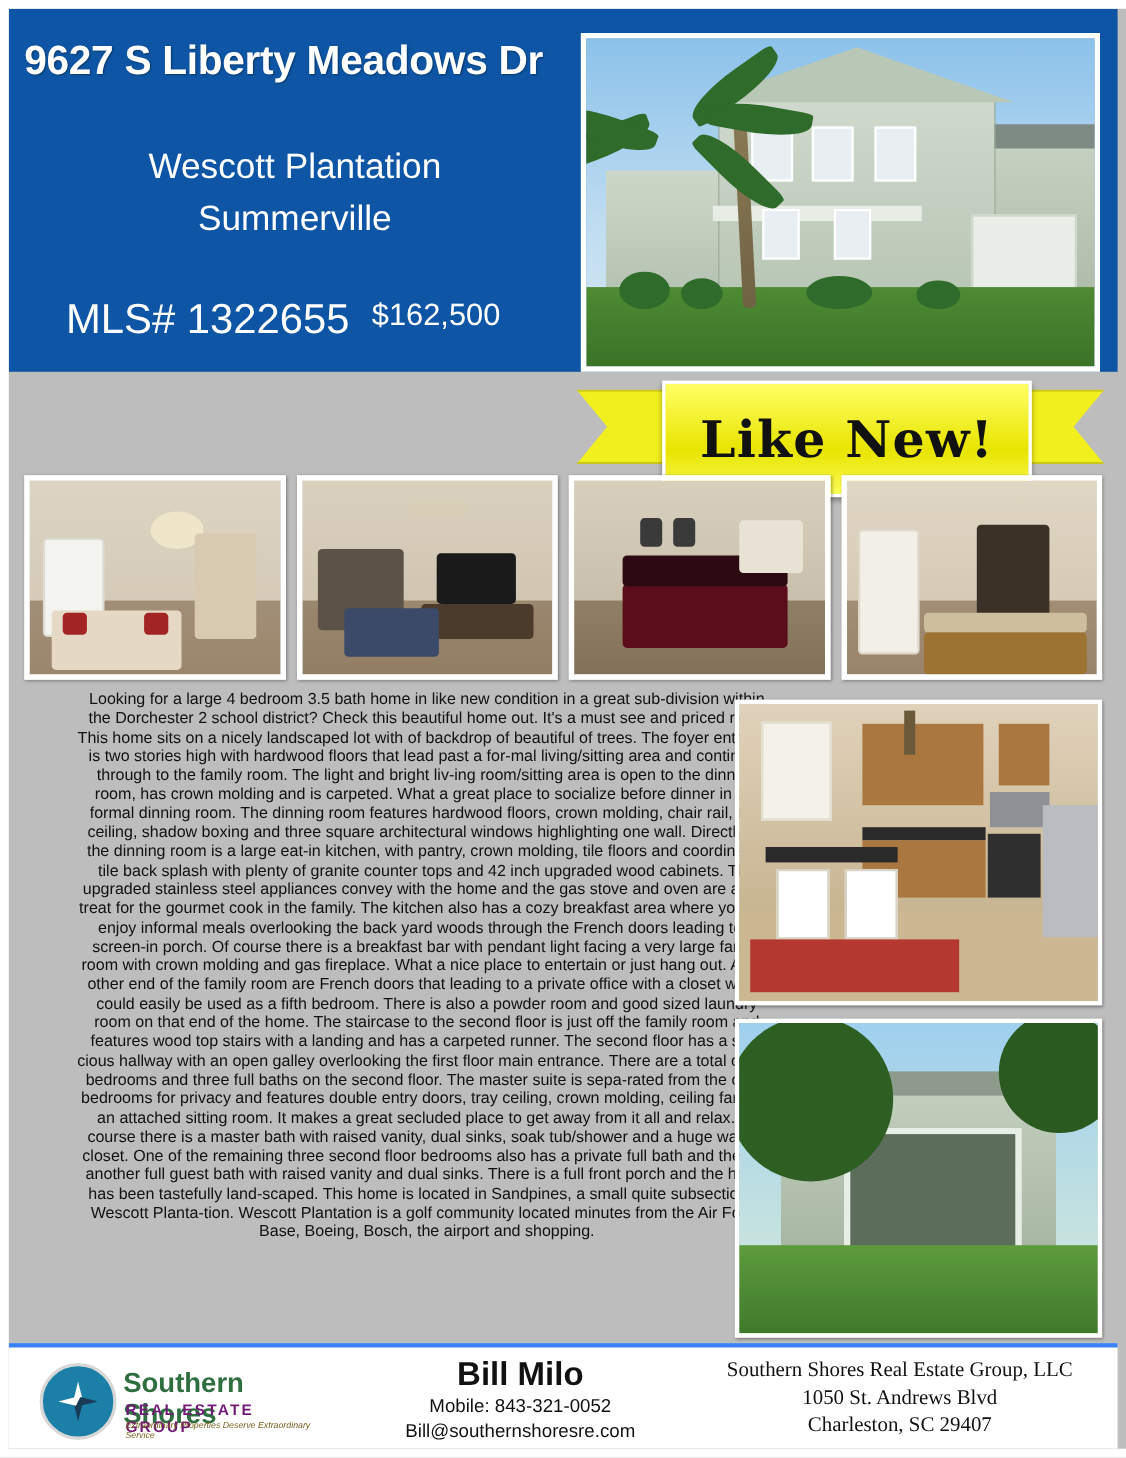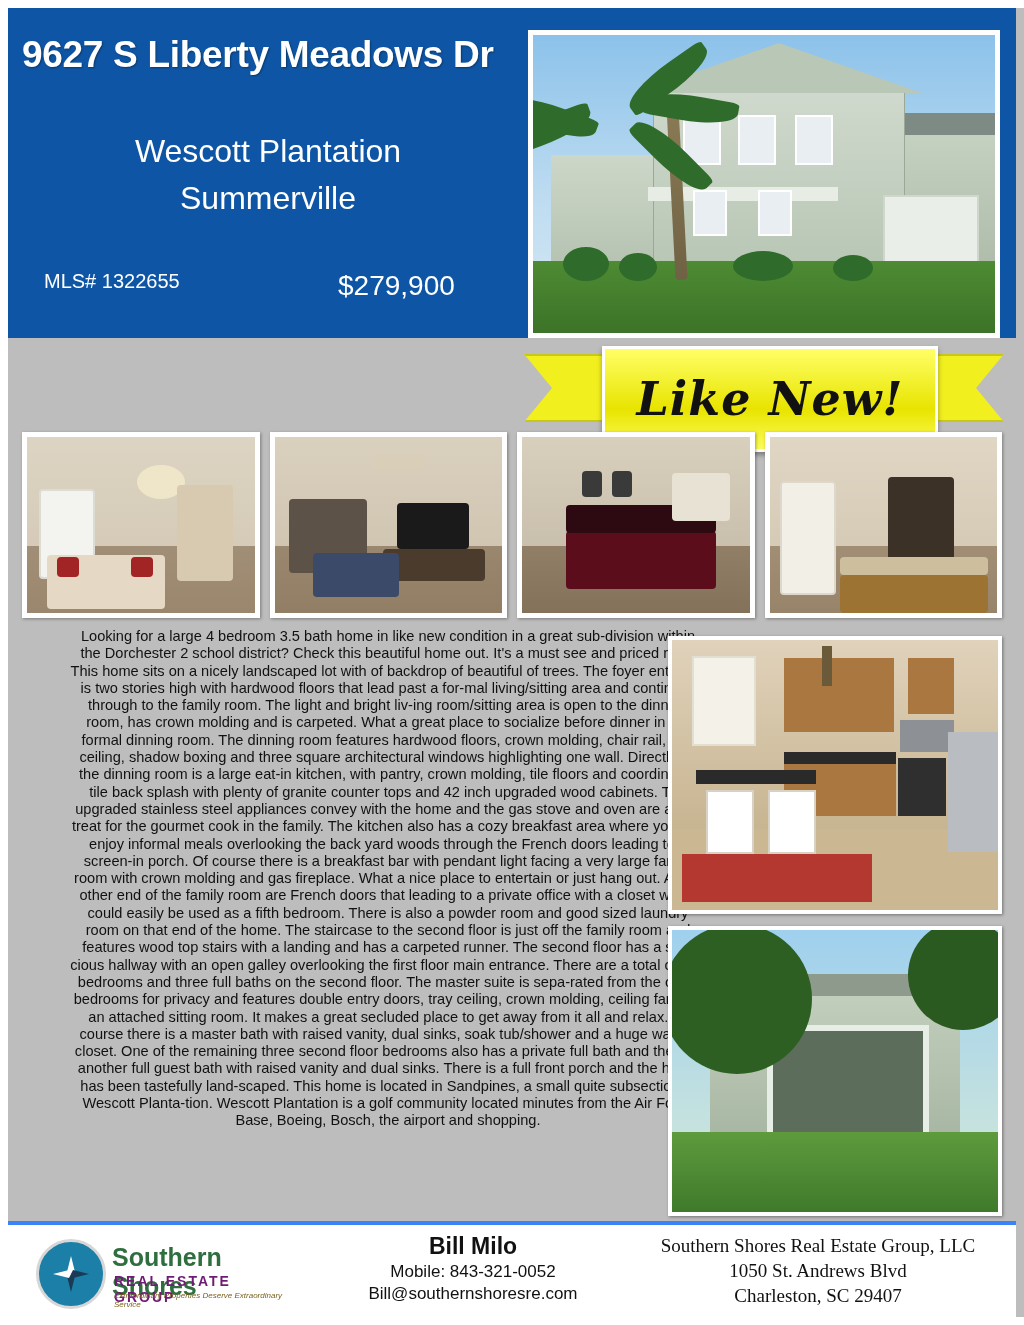--- a/index.html
+++ b/index.html
@@ -37,22 +37,22 @@
   }
   .hdr-sub1{
     position:absolute;left:0;top:125px;width:520px;text-align:center;
     font-size:32px;color:#ffffff;
   }
   .hdr-sub2{
     position:absolute;left:0;top:172px;width:520px;text-align:center;
     font-size:32px;color:#ffffff;
   }
   .hdr-mls{
-    position:absolute;left:36px;top:262px;
-    font-size:20px;color:#ffffff;
+    position:absolute;left:52px;top:262px;
+    font-size:38px;color:#ffffff;
   }
   .hdr-price{
     position:absolute;left:330px;top:262px;
     font-size:28px;color:#ffffff;
   }
   .hero{
     position:absolute;left:520px;top:22px;width:472px;height:308px;
     border:5px solid #ffffff;box-sizing:border-box;
     overflow:hidden;
     background:linear-gradient(#8fc4e8,#cfe6f5);
@@ -131,21 +131,21 @@
   .ribbon-tail.right{right:0;clip-path:polygon(0 0,100% 0,calc(100% - 28px) 50%,100% 100%,0 100%);}
   .ribbon-main{
     position:absolute;left:78px;top:0;width:330px;height:100px;
     background:linear-gradient(#ffff66,#e8e400 60%,#fbfb57);
     border:3px solid #ffffff;
     box-shadow:0 3px 5px rgba(0,0,0,.35);
     display:flex;align-items:center;justify-content:center;
   }
   .ribbon-main span{
     font-family:"DejaVu Serif", serif;
-    font-style:italic;font-weight:bold;
+    font-weight:bold;
     font-size:46px;color:#111111;
     letter-spacing:1px;
   }
 
   
   .thumbs{
     position:absolute;left:14px;top:424px;width:980px;height:186px;
     display:flex;gap:10px;
   }
   .thumb{
@@ -211,39 +211,39 @@
   }
   .logo-sub{
     position:absolute;left:86px;top:40px;font-size:14px;letter-spacing:2px;color:#701a75;font-weight:bold;
   }
   .logo-tag{
     position:absolute;left:86px;top:58px;font-size:8px;color:#7c5f1c;font-style:italic;
   }
   .agent{
     position:absolute;left:300px;top:8px;width:330px;text-align:center;
   }
-  .agent .nm{font-size:23px;font-weight:bold;color:#111;}
+  .agent .nm{font-size:30px;font-weight:bold;color:#111;}
   .agent .ln{font-size:17px;color:#111;margin-top:2px;}
   .company{
     position:absolute;left:620px;top:8px;width:380px;text-align:center;font-family:Liberation Serif, serif;
   }
   .company .ln{font-size:19px;color:#111;line-height:25px;}
 </style>
 </head>
 <body>
 
 <div class="page">
   <div class="sheet">
 
     <div class="header">
       <div class="hdr-title">9627 S Liberty Meadows Dr</div>
       <div class="hdr-sub1">Wescott Plantation</div>
       <div class="hdr-sub2">Summerville</div>
       <div class="hdr-mls">MLS# 1322655</div>
-      <div class="hdr-price">$279,900</div>
+      <div class="hdr-price">$162,500</div>
 
       <div class="hero">
         <div class="sky"></div>
         <div class="drive"></div>
         <div class="house-left"></div>
         <div class="house-right"></div>
         <div class="roofdark"></div>
         <div class="house-main"></div>
         <div class="garage"></div>
         <div class="win w1"></div>

